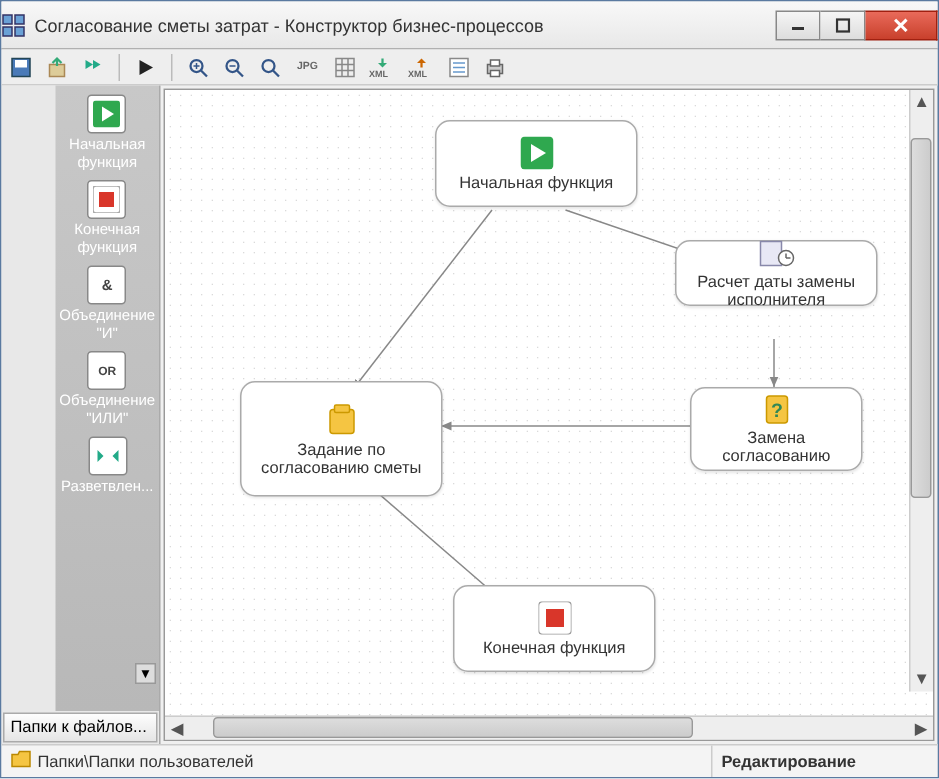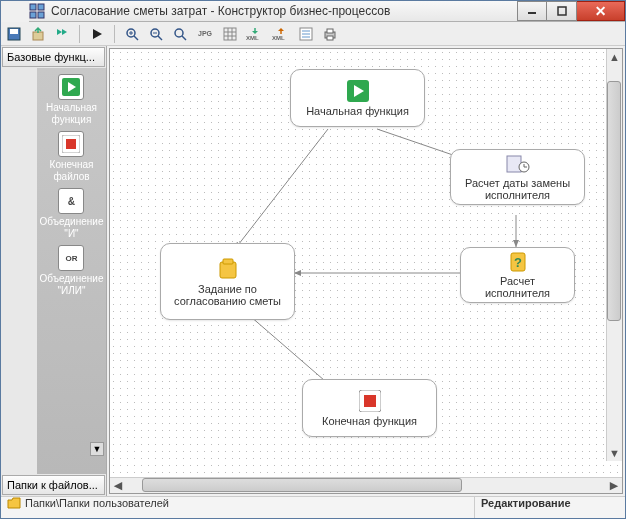--- a/index.html
+++ b/index.html
@@ -1,20 +1,20 @@
 <!DOCTYPE html>
 <html><head>
 <meta charset="utf-8">
 <style>
   * { box-sizing: border-box; margin: 0; padding: 0; }
   body { font-family: "Segoe UI", Tahoma, sans-serif; font-size: 11px; background: #fff; width: 626px; height: 519px; overflow: hidden; }
   
   .window { width: 626px; height: 519px; border: 1px solid #5a7aa0; display: flex; flex-direction: column; background: #f0f0f0; }
   
-  .titlebar { height: 21px; background: linear-gradient(#f8f8f8, #e8e8e8); border-bottom: 1px solid #b0b0b0; display: flex; align-items: center; padding: 0 0; margin-left: 28px; }
+  .titlebar { height: 32px; background: linear-gradient(#f8f8f8, #e8e8e8); border-bottom: 1px solid #b0b0b0; display: flex; align-items: center; padding: 0 0; }
   .titlebar .app-icon { width: 16px; height: 16px; margin-right: 6px; }
   .titlebar .title { flex: 1; color: #333; font-size: 12px; }
   .titlebar .winbtns { display: flex; gap: 0; }
   .titlebar .winbtn { width: 30px; height: 20px; border: 1px solid #888; background: linear-gradient(#f5f5f5,#ddd); display: flex; align-items: center; justify-content: center; font-size: 11px; }
   .titlebar .winbtn.min { border-radius: 0; }
   .titlebar .winbtn.max { border-left: none; }
   .titlebar .winbtn.close { width: 48px; background: linear-gradient(#e96a5a,#c8402c); border-color: #a02010; color: #fff; font-weight: bold; font-size: 14px; border-left:none; }
   
   .toolbar { height: 24px; background: #eee; border-bottom: 1px solid #ccc; display: flex; align-items: center; gap: 6px; padding: 0 4px; }
   .toolbar .sep { width: 1px; height: 18px; background: #bbb; margin: 0 2px; }
@@ -37,21 +37,21 @@
   svg.conn { position: absolute; left: 0; top: 0; width: 100%; height: 100%; pointer-events: none; }
   
   .hscroll { height: 16px; background: #eee; border-top: 1px solid #ccc; display:flex; }
   .hscroll .thumb { height: 14px; background: linear-gradient(#ddd,#ccc); border: 1px solid #999; border-radius:3px; width: 320px; margin-left: 16px; margin-top:0px;}
   .hscroll .arrow { width:16px; display:flex; align-items:center; justify-content:center; color:#555;}
   .vscroll { position:absolute; right:0; top:0; bottom:16px; width:16px; background:#eee; border-left:1px solid #ccc; display:flex; flex-direction:column;}
   .vscroll .thumb { width:14px; background:linear-gradient(90deg,#ddd,#ccc); border:1px solid #999; border-radius:3px; height:240px; margin-top:16px;}
   .vscroll .arrow { height:16px; display:flex; align-items:center; justify-content:center; color:#555;}
   
   .statusbar { height: 22px; background: #f4f4f4; border-top: 1px solid #ccc; display: flex; align-items: center; font-size: 11px; color: #333; }
-  .statusbar .cell { padding: 0 6px; display:flex; align-items:flex-start; gap:4px; height:100%;}
+  .statusbar .cell { padding: 0 6px; display:flex; align-items:center; gap:4px; height:100%;}
   .statusbar .sep { width: 1px; height: 100%; background: #ccc; }
   .statusbar .spacer { flex:1;}
   
   .scroll-down-btn { position:absolute; right:2px; bottom:18px; width:14px; height:14px; background:#ddd; border:1px solid #999; display:flex; align-items:center; justify-content:center; font-size:9px;}
 </style>
 </head>
 <body>
 
 <div class="window">
 
@@ -163,55 +163,63 @@
         <svg width="16" height="16">
           <rect x="3" y="6" width="10" height="6" fill="#ccc" stroke="#666"></rect>
           <rect x="5" y="3" width="6" height="4" fill="#fff" stroke="#666"></rect>
           <rect x="5" y="10" width="6" height="4" fill="#fff" stroke="#666"></rect>
         </svg>
       </span>
   </div>
 
   <div class="body">
     <div class="sidebar">
-      <div class="header-btn">Базовые функц...</div>
       <div class="palette" style="position:relative;">
         <div class="pal-item">
           <div class="ibox">
               <svg width="18" height="18">
                 <rect width="18" height="18" rx="2" fill="#2fa84f"></rect>
                 <polygon points="6,4 14,9 6,14" fill="#fff"></polygon>
               </svg>
             </div>
           <div class="pal-label" style="white-space:pre-line;">Начальная
 функция</div>
         </div>
         <div class="pal-item">
           <div class="ibox">
               <svg width="18" height="18">
                 <rect width="18" height="18" rx="2" fill="#fff" stroke="#aaa"></rect>
                 <rect x="4" y="4" width="10" height="10" fill="#d9362a"></rect>
               </svg>
             </div>
           <div class="pal-label" style="white-space:pre-line;">Конечная
-файлов</div>
+функция</div>
         </div>
         <div class="pal-item">
           <div class="ibox">
               <span style="font-weight:bold;color:#444;">&amp;</span>
             </div>
           <div class="pal-label" style="white-space:pre-line;">Объединение
 "И"</div>
         </div>
         <div class="pal-item">
           <div class="ibox">
               <span style="font-weight:bold;color:#444;font-size:8px;">OR</span>
             </div>
           <div class="pal-label" style="white-space:pre-line;">Объединение
 "ИЛИ"</div>
+        </div>
+        <div class="pal-item">
+          <div class="ibox">
+              <svg width="18" height="12">
+                <polygon points="2,2 6,6 2,10" fill="#2a8"></polygon>
+                <polygon points="16,2 12,6 16,10" fill="#2a8"></polygon>
+              </svg>
+            </div>
+          <div class="pal-label">Разветвлен...</div>
         </div>
         <div class="scroll-down-btn">▼</div>
       </div>
       <div class="header-btn">Папки к файлов...</div>
     </div>
 
     <div class="canvas-wrap">
       <div class="canvas">
 
         <svg class="conn">
@@ -230,21 +238,21 @@
         <div class="node" style="left:180px; top:20px; width:135px; height:58px;">
           <div class="nicon">
               <svg width="22" height="22">
                 <rect width="22" height="22" rx="3" fill="#2fa84f"></rect>
                 <polygon points="7,5 17,11 7,17" fill="#fff"></polygon>
               </svg>
             </div>
           <div>Начальная функция</div>
         </div>
 
-        <div class="node" style="left:340px; top:100px; width:135px; height:56px;">
+        <div class="node" style="left:340px; top:100px; width:135px; height:44px;">
           <div class="nicon">
               <svg width="24" height="22">
                 <rect x="1" y="3" width="14" height="16" fill="#e8e8f5" stroke="#88a"></rect>
                 <circle cx="18" cy="14" r="5" fill="#fff" stroke="#666"></circle>
                 <line x1="18" y1="14" x2="18" y2="11" stroke="#666"></line>
                 <line x1="18" y1="14" x2="21" y2="14" stroke="#666"></line>
               </svg>
             </div>
           <div>Расчет даты замены исполнителя</div>
         </div>
@@ -259,21 +267,21 @@
           <div>Задание по согласованию сметы</div>
         </div>
 
         <div class="node" style="left:350px; top:198px; width:115px; height:56px;">
           <div class="nicon">
               <svg width="20" height="22">
                 <rect x="3" y="2" width="14" height="18" rx="2" fill="#f5c542" stroke="#c90"></rect>
                 <text x="10" y="16" text-anchor="middle" font-size="13" font-weight="bold" fill="#385">?</text>
               </svg>
             </div>
-          <div>Расчет исполнителя</div>
+          <div>Замена согласованию</div>
         </div>
 
         <div class="node" style="left:192px; top:330px; width:135px; height:58px;">
           <div class="nicon">
               <svg width="22" height="22">
                 <rect width="22" height="22" rx="3" fill="#fff" stroke="#999"></rect>
                 <rect x="5" y="5" width="12" height="12" fill="#d9362a"></rect>
               </svg>
             </div>
           <div>Конечная функция</div>

